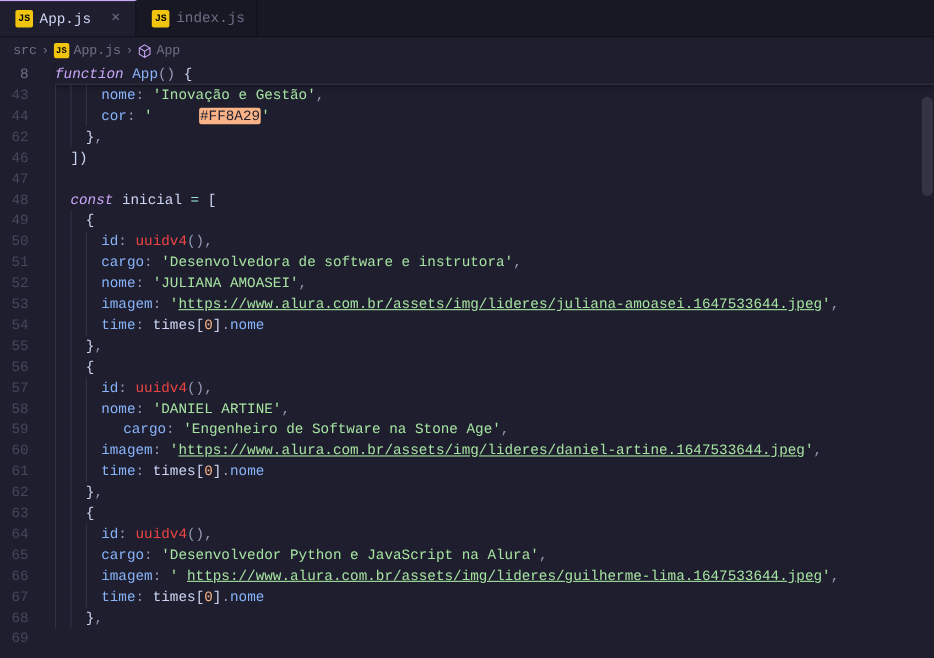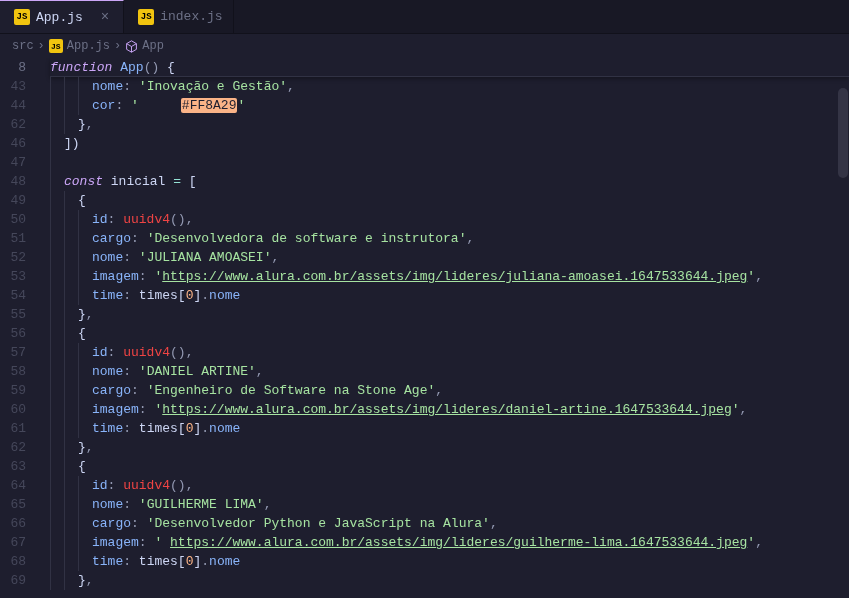--- a/index.html
+++ b/index.html
@@ -197,27 +197,26 @@
       <div class="line"><span class="guide" style="left: 0px;"></span><span class="guide" style="left: 14px;"></span><span style="padding-left: 28px;"><span class="bracket">{</span></span></div>
       <div class="line"><span class="guide" style="left: 0px;"></span><span class="guide" style="left: 14px;"></span><span class="guide" style="left: 28px;"></span><span style="padding-left: 42px;"><span class="prop">id</span><span class="punc">: </span><span class="call">uuidv4</span><span class="paren">()</span><span class="punc">,</span></span></div>
       <div class="line"><span class="guide" style="left: 0px;"></span><span class="guide" style="left: 14px;"></span><span class="guide" style="left: 28px;"></span><span style="padding-left: 42px;"><span class="prop">cargo</span><span class="punc">: </span><span class="str">'Desenvolvedora de software e instrutora'</span><span class="punc">,</span></span></div>
       <div class="line"><span class="guide" style="left: 0px;"></span><span class="guide" style="left: 14px;"></span><span class="guide" style="left: 28px;"></span><span style="padding-left: 42px;"><span class="prop">nome</span><span class="punc">: </span><span class="str">'JULIANA AMOASEI'</span><span class="punc">,</span></span></div>
       <div class="line"><span class="guide" style="left: 0px;"></span><span class="guide" style="left: 14px;"></span><span class="guide" style="left: 28px;"></span><span style="padding-left: 42px;"><span class="prop">imagem</span><span class="punc">: </span><span class="str">'</span><span class="str-u">https://www.alura.com.br/assets/img/lideres/juliana-amoasei.1647533644.jpeg</span><span class="str">'</span><span class="punc">,</span></span></div>
       <div class="line"><span class="guide" style="left: 0px;"></span><span class="guide" style="left: 14px;"></span><span class="guide" style="left: 28px;"></span><span style="padding-left: 42px;"><span class="prop">time</span><span class="punc">: </span><span class="const-name">times</span><span class="bracket">[</span><span class="num">0</span><span class="bracket">]</span><span class="punc">.</span><span class="prop">nome</span></span></div>
       <div class="line"><span class="guide" style="left: 0px;"></span><span class="guide" style="left: 14px;"></span><span style="padding-left: 28px;"><span class="bracket">}</span><span class="punc">,</span></span></div>
       <div class="line"><span class="guide" style="left: 0px;"></span><span class="guide" style="left: 14px;"></span><span style="padding-left: 28px;"><span class="bracket">{</span></span></div>
       <div class="line"><span class="guide" style="left: 0px;"></span><span class="guide" style="left: 14px;"></span><span class="guide" style="left: 28px;"></span><span style="padding-left: 42px;"><span class="prop">id</span><span class="punc">: </span><span class="call">uuidv4</span><span class="paren">()</span><span class="punc">,</span></span></div>
       <div class="line"><span class="guide" style="left: 0px;"></span><span class="guide" style="left: 14px;"></span><span class="guide" style="left: 28px;"></span><span style="padding-left: 42px;"><span class="prop">nome</span><span class="punc">: </span><span class="str">'DANIEL ARTINE'</span><span class="punc">,</span></span></div>
-      <div class="line"><span class="guide" style="left: 0px;"></span><span class="guide" style="left: 14px;"></span><span class="guide" style="left: 28px;"></span><span style="padding-left: 42px;"><span class="prop">cargo</span><span class="punc">: </span><span class="str">'Engenheiro de Software na Stone Age'</span><span class="punc">,</span></span></div>
+      <div class="line"><span class="guide" style="left: 0px;"></span><span class="guide" style="left: 14px;"></span><span class="guide" style="left: 28px;"></span><span style="padding-left: 42px; margin-left: 20px;"><span class="prop">cargo</span><span class="punc">: </span><span class="str">'Engenheiro de Software na Stone Age'</span><span class="punc">,</span></span></div>
       <div class="line"><span class="guide" style="left: 0px;"></span><span class="guide" style="left: 14px;"></span><span class="guide" style="left: 28px;"></span><span style="padding-left: 42px;"><span class="prop">imagem</span><span class="punc">: </span><span class="str">'</span><span class="str-u">https://www.alura.com.br/assets/img/lideres/daniel-artine.1647533644.jpeg</span><span class="str">'</span><span class="punc">,</span></span></div>
       <div class="line"><span class="guide" style="left: 0px;"></span><span class="guide" style="left: 14px;"></span><span class="guide" style="left: 28px;"></span><span style="padding-left: 42px;"><span class="prop">time</span><span class="punc">: </span><span class="const-name">times</span><span class="bracket">[</span><span class="num">0</span><span class="bracket">]</span><span class="punc">.</span><span class="prop">nome</span></span></div>
       <div class="line"><span class="guide" style="left: 0px;"></span><span class="guide" style="left: 14px;"></span><span style="padding-left: 28px;"><span class="bracket">}</span><span class="punc">,</span></span></div>
       <div class="line"><span class="guide" style="left: 0px;"></span><span class="guide" style="left: 14px;"></span><span style="padding-left: 28px;"><span class="bracket">{</span></span></div>
       <div class="line"><span class="guide" style="left: 0px;"></span><span class="guide" style="left: 14px;"></span><span class="guide" style="left: 28px;"></span><span style="padding-left: 42px;"><span class="prop">id</span><span class="punc">: </span><span class="call">uuidv4</span><span class="paren">()</span><span class="punc">,</span></span></div>
-      <div class="line"><span class="guide" style="left: 0px;"></span><span class="guide" style="left: 14px;"></span><span class="guide" style="left: 28px;"></span><span style="padding-left: 42px;"><span class="prop">nome</span><span class="punc">: </span><span class="str">'GUILHERME LIMA'</span><span class="punc">,</span></span></div>
       <div class="line"><span class="guide" style="left: 0px;"></span><span class="guide" style="left: 14px;"></span><span class="guide" style="left: 28px;"></span><span style="padding-left: 42px;"><span class="prop">cargo</span><span class="punc">: </span><span class="str">'Desenvolvedor Python e JavaScript na Alura'</span><span class="punc">,</span></span></div>
       <div class="line"><span class="guide" style="left: 0px;"></span><span class="guide" style="left: 14px;"></span><span class="guide" style="left: 28px;"></span><span style="padding-left: 42px;"><span class="prop">imagem</span><span class="punc">: </span><span class="str">' </span><span class="str-u">https://www.alura.com.br/assets/img/lideres/guilherme-lima.1647533644.jpeg</span><span class="str">'</span><span class="punc">,</span></span></div>
       <div class="line"><span class="guide" style="left: 0px;"></span><span class="guide" style="left: 14px;"></span><span class="guide" style="left: 28px;"></span><span style="padding-left: 42px;"><span class="prop">time</span><span class="punc">: </span><span class="const-name">times</span><span class="bracket">[</span><span class="num">0</span><span class="bracket">]</span><span class="punc">.</span><span class="prop">nome</span></span></div>
       <div class="line"><span class="guide" style="left: 0px;"></span><span class="guide" style="left: 14px;"></span><span style="padding-left: 28px;"><span class="bracket">}</span><span class="punc">,</span></span></div>
     </div>
 </div>
 
 <div class="scrollbar">
   <div class="thumb" id="thumb" style="top: 30px; height: 90px;"></div>
 </div>

